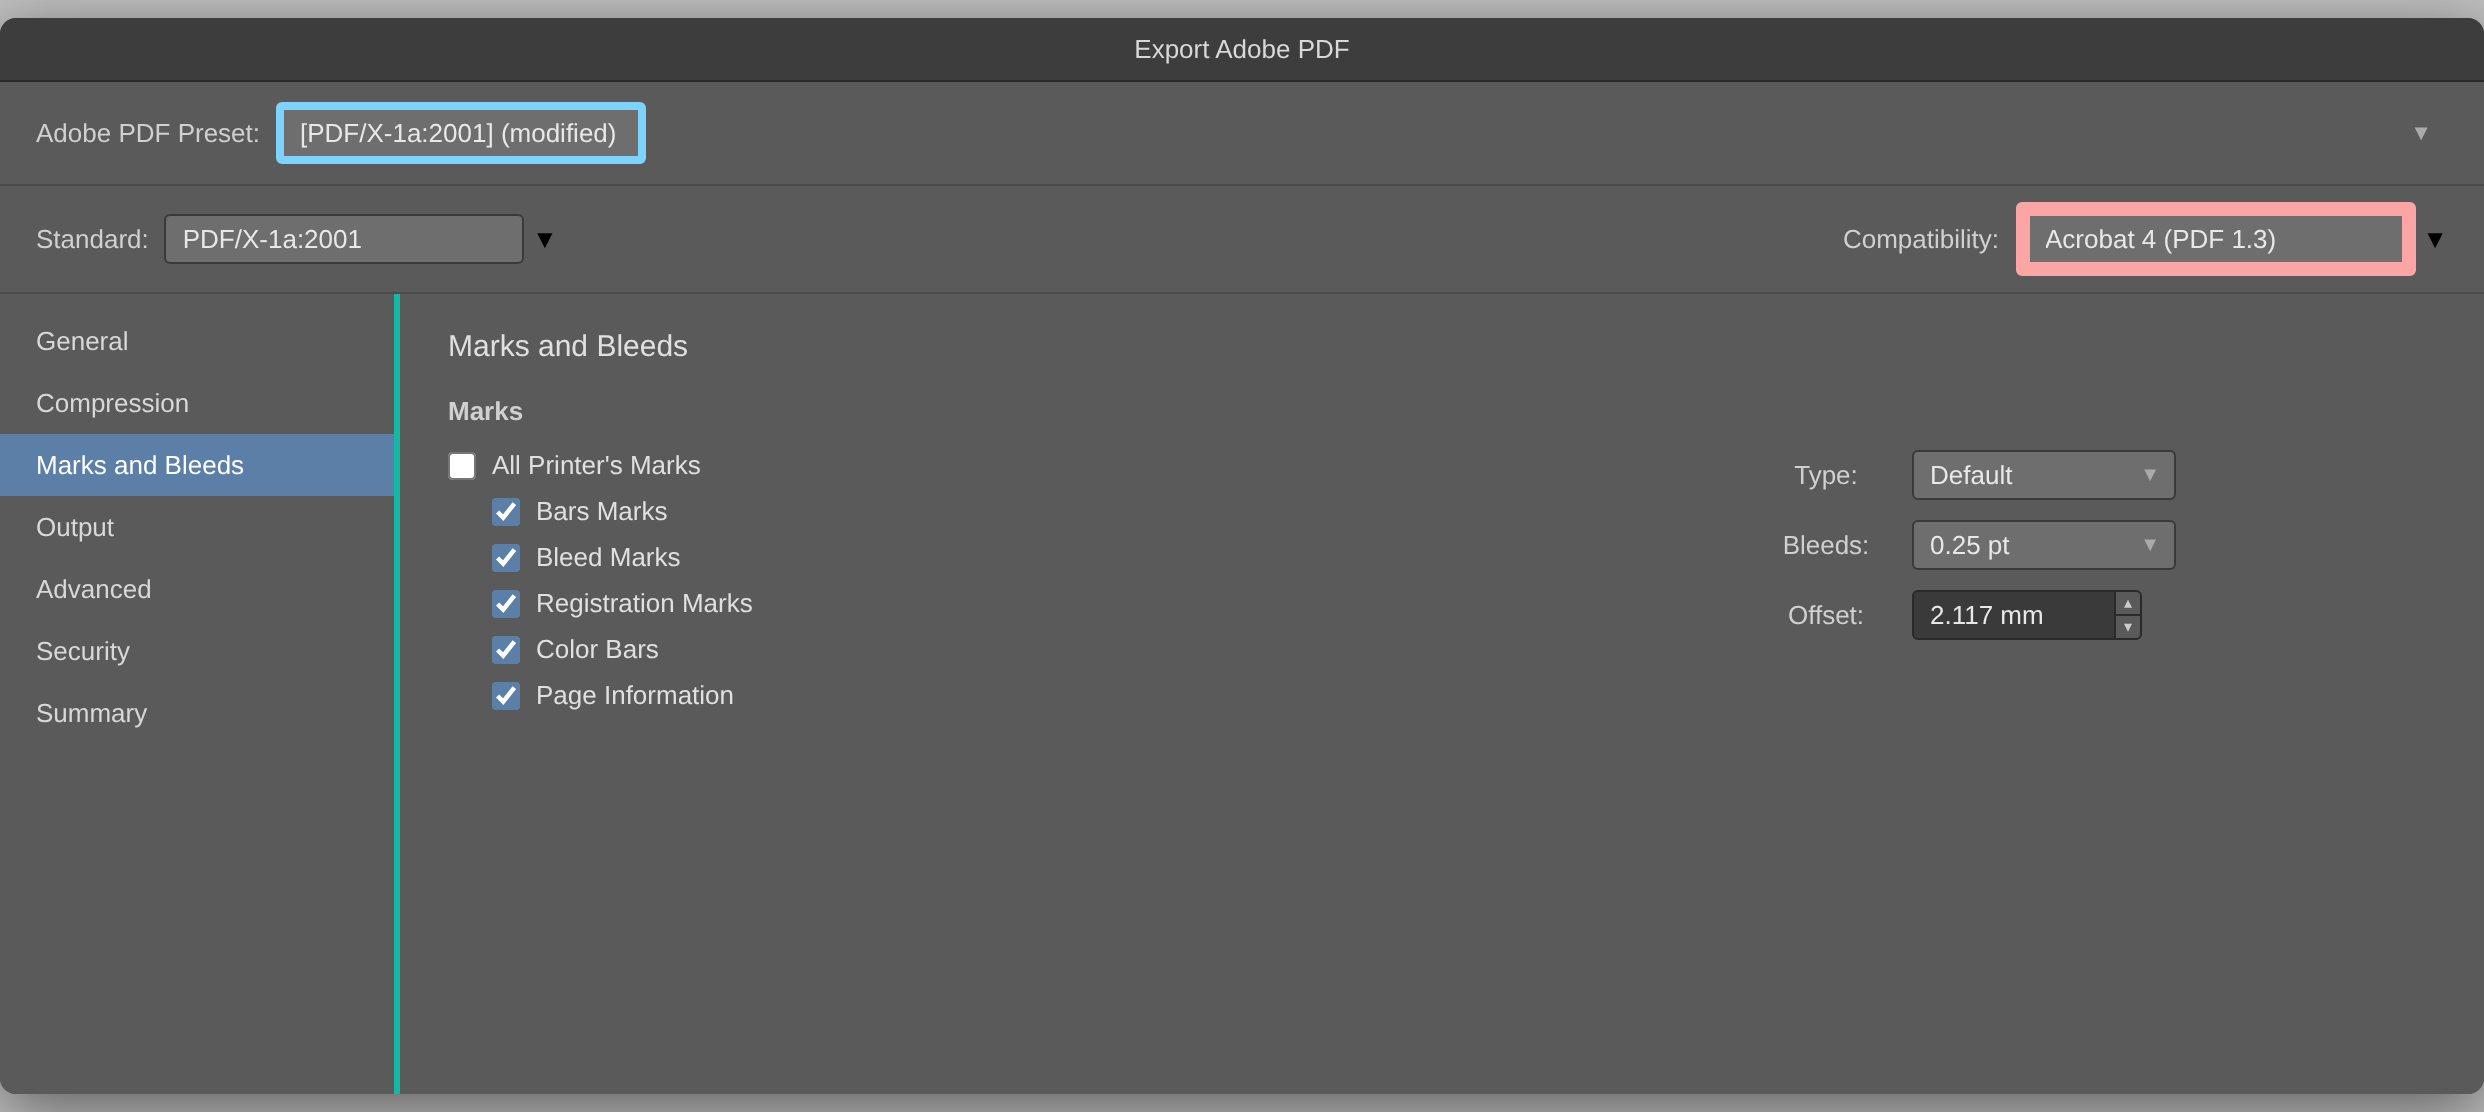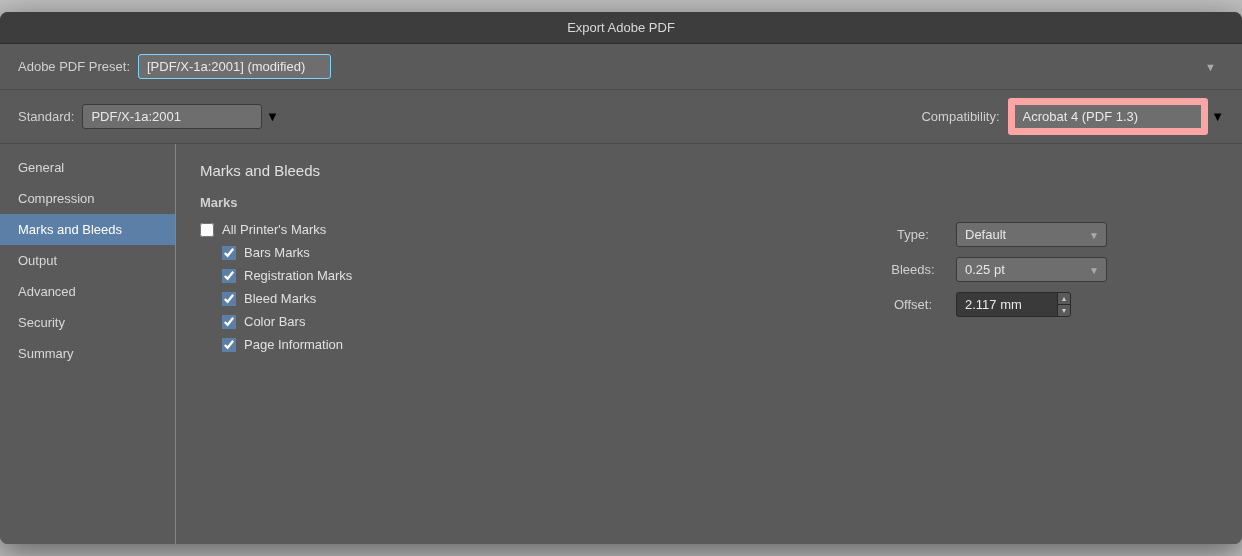--- a/index.html
+++ b/index.html
@@ -37,24 +37,24 @@
       gap: 8px;
     }
     .preset-label {
       color: #d0d0d0;
       font-size: 13px;
       white-space: nowrap;
     }
     .preset-select {
       flex: 1;
       background: #6e6e6e;
-      border: 1px solid #7dd3fc;
+      border: 4px solid #7dd3fc;
       border-radius: 3px;
       color: #e8e8e8;
-      padding: 4px 24px 4px 8px;
+      padding: 4px 10px 4px 8px;
       font-size: 13px;
       appearance: none;
       -webkit-appearance: none;
       position: relative;
       cursor: pointer;
     }
     .select-wrapper {
       position: relative;
       flex: 1;
     }
@@ -118,24 +118,24 @@
       appearance: none;
       -webkit-appearance: none;
       cursor: pointer;
       width: 200px;
     }
     .main-content {
       display: flex;
       height: 400px;
     }
     .sidebar {
-      width: 176px;
+      width: 200px;
       background: #5a5a5a;
       padding: 8px 0;
-      border-right: 1px solid #14b8a6;
+      border-right: 3px solid #14b8a6;
     }
     .sidebar-item {
       padding: 8px 18px;
       color: #d8d8d8;
       font-size: 13px;
       cursor: pointer;
     }
     .sidebar-item.active {
       background: #5b7fa6;
       color: #fff;
@@ -209,21 +209,21 @@
     .field-select {
       background: #6e6e6e;
       border: 1px solid #3a3a3a;
       border-radius: 3px;
       color: #e8e8e8;
       padding: 4px 28px 4px 8px;
       font-size: 13px;
       appearance: none;
       -webkit-appearance: none;
       cursor: pointer;
-      width: 151px;
+      width: 132px;
     }
     .offset-input-wrap {
       display: flex;
       align-items: stretch;
       background: #3a3a3a;
       border: 1px solid #2a2a2a;
       border-radius: 3px;
       overflow: hidden;
     }
     .offset-input {
@@ -335,26 +335,26 @@
             <span class="checkbox-label">All Printer's Marks</span>
           </div>
 
           <div class="checkbox-row" style="margin-left:22px;">
             <input type="checkbox" checked="" style="">
             <span class="checkbox-label">Bars Marks</span>
           </div>
 
           <div class="checkbox-row" style="margin-left:22px;">
             <input type="checkbox" checked="" style="">
-            <span class="checkbox-label">Registration Marks</span>
+            <span class="checkbox-label">Bleed Marks</span>
           </div>
 
           <div class="checkbox-row" style="margin-left:22px;">
             <input type="checkbox" checked="" style="">
-            <span class="checkbox-label">Bleed Marks</span>
+            <span class="checkbox-label">Registration Marks</span>
           </div>
 
           <div class="checkbox-row" style="margin-left:22px;">
             <input type="checkbox" checked="" style="">
             <span class="checkbox-label">Color Bars</span>
           </div>
 
           <div class="checkbox-row" style="margin-left:22px;">
             <input type="checkbox" checked="" style="">
             <span class="checkbox-label">Page Information</span>

